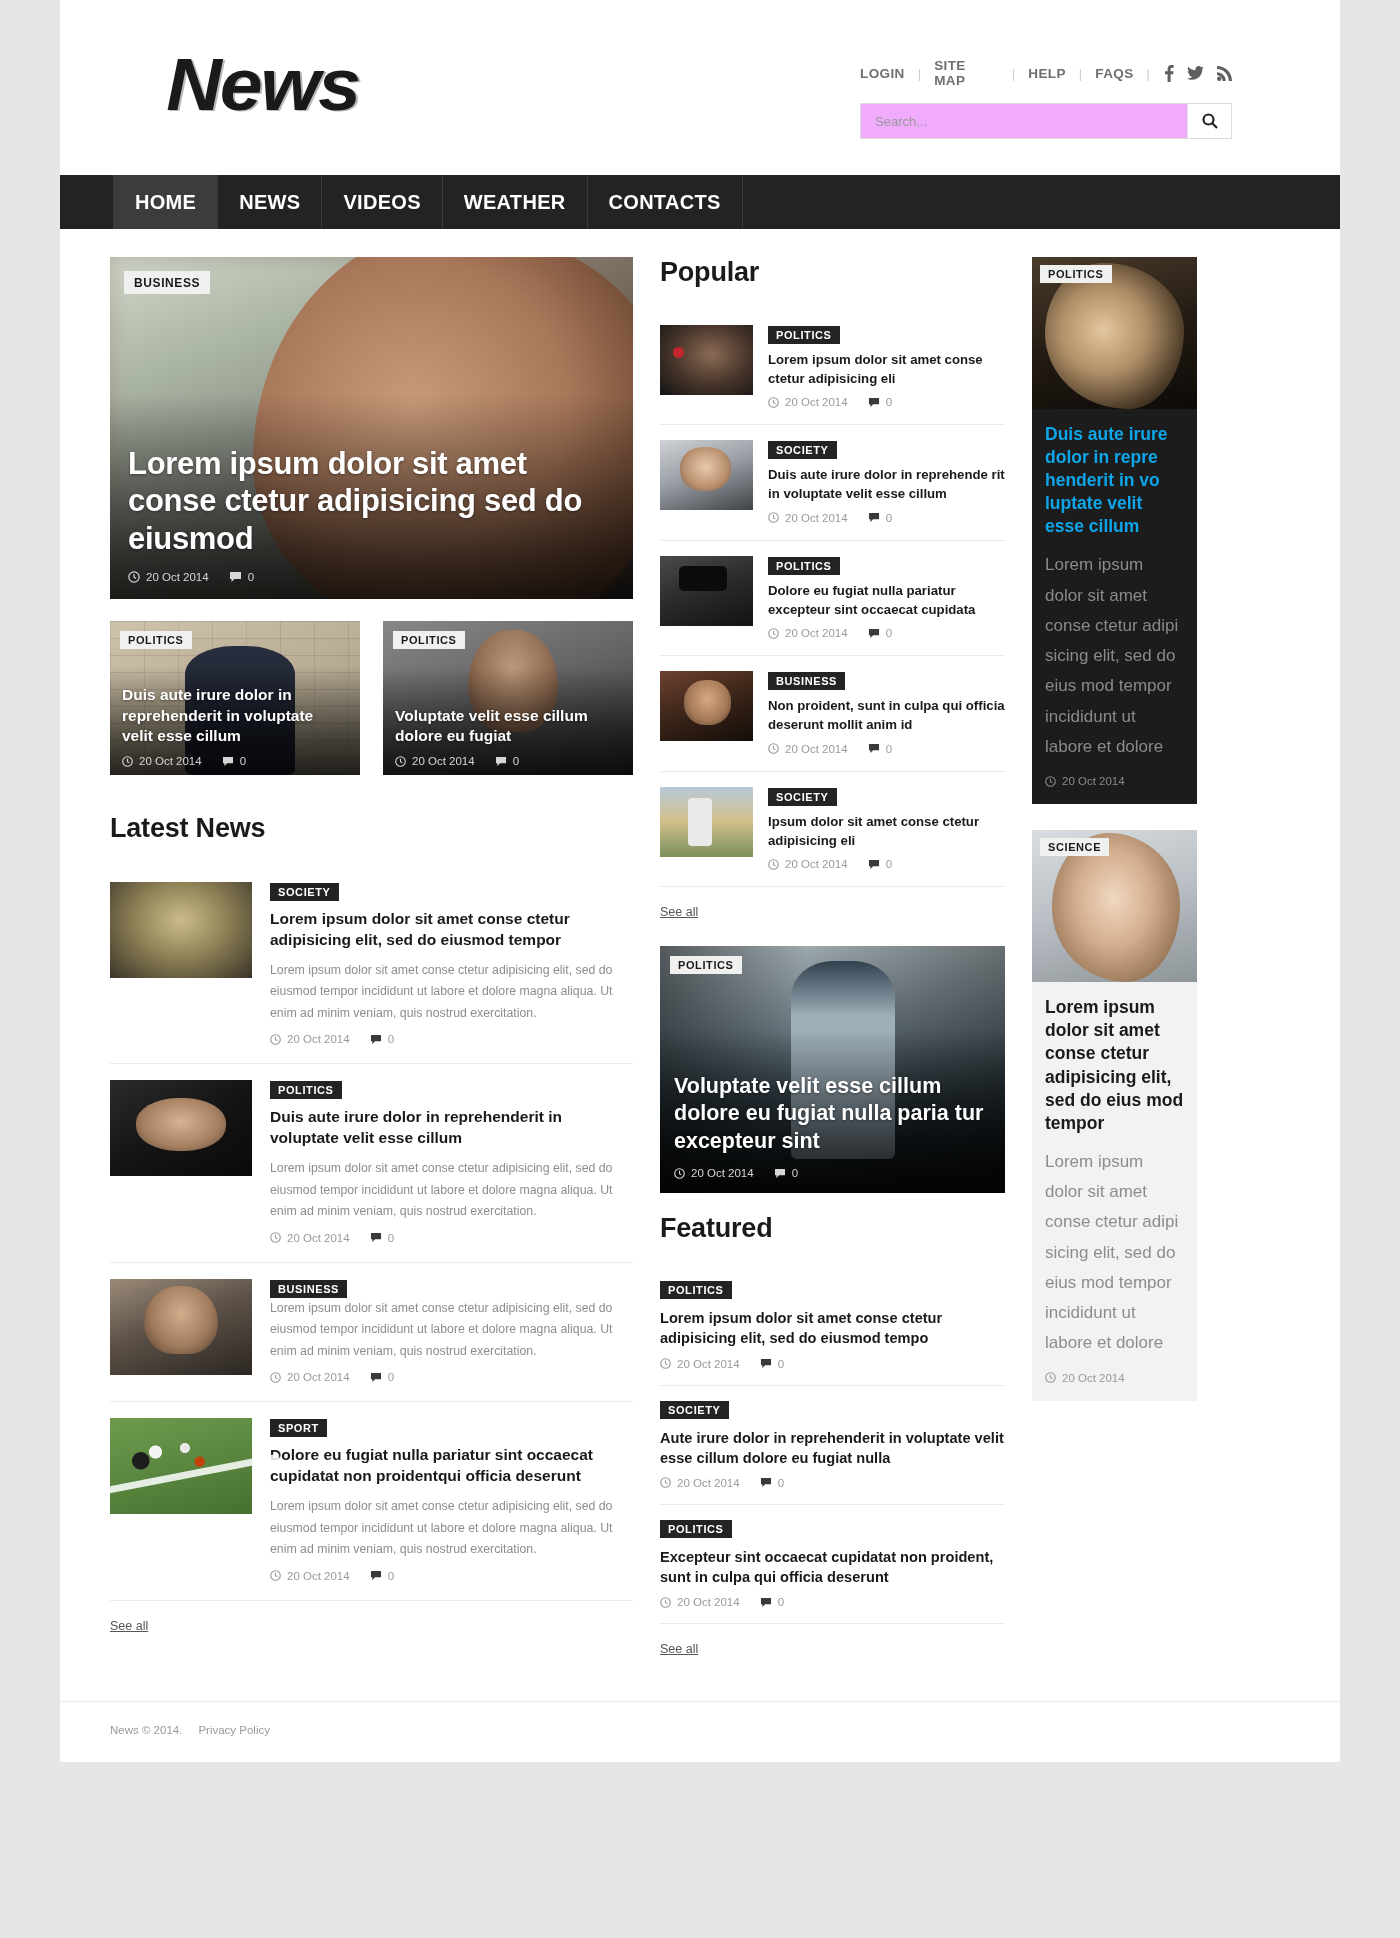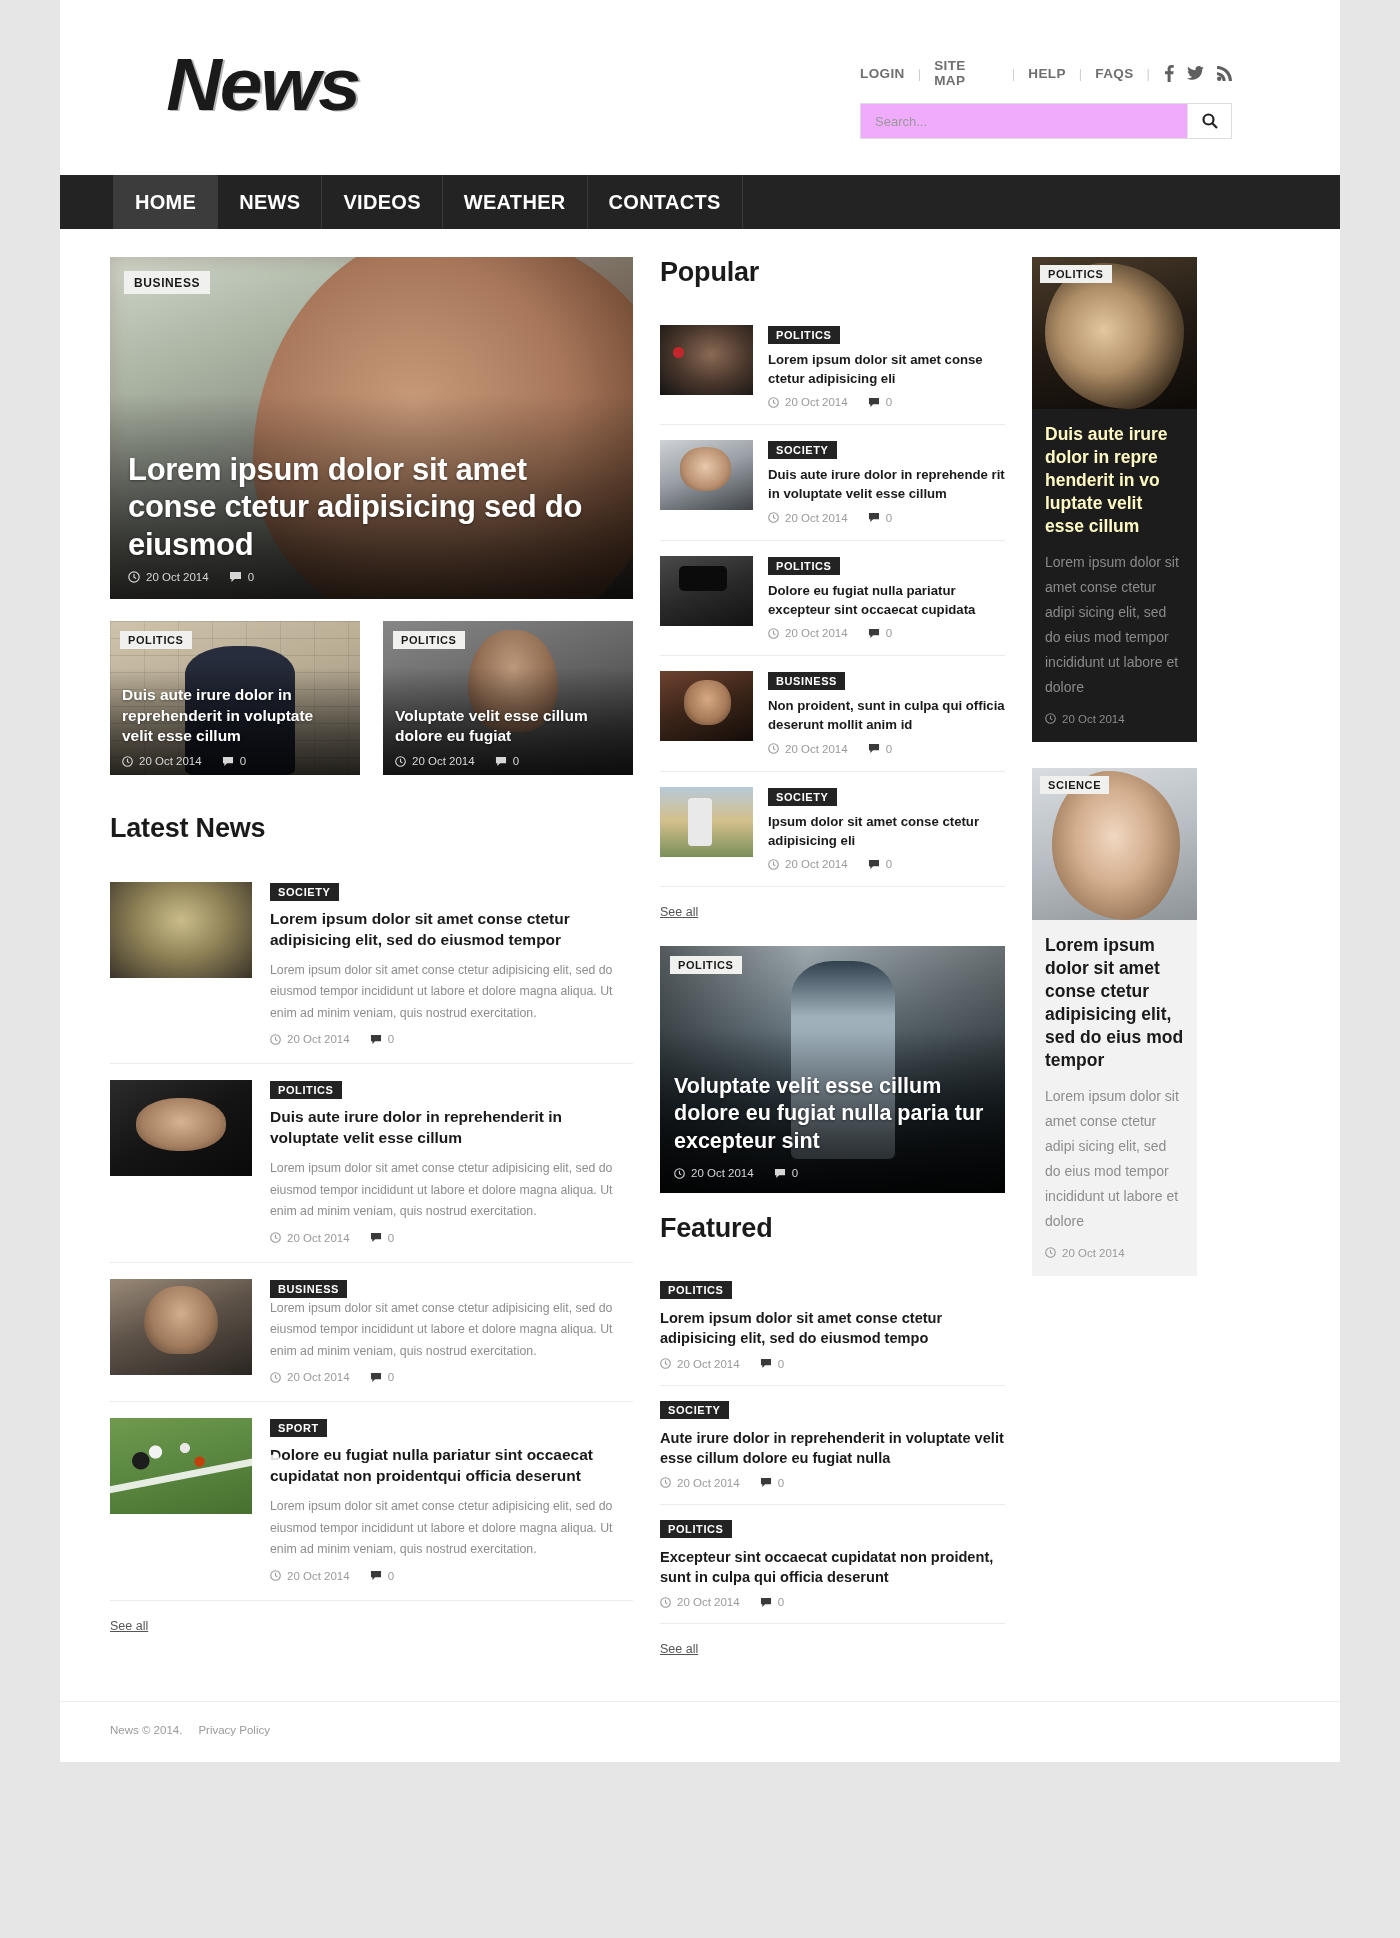--- a/index.html
+++ b/index.html
@@ -105,21 +105,21 @@
     filter: blur(10px);
   }
   .hero .shade {
     position: absolute; inset: 0;
     background: linear-gradient(to bottom, rgba(0,0,0,0) 40%, rgba(0,0,0,.62) 86%, rgba(0,0,0,.78) 100%);
   }
   .hero .badge { position: absolute; left: 14px; top: 14px; z-index: 3; font-size: 12px; padding: 6px 10px 5px; }
   .hero .cap { position: absolute; left: 18px; right: 30px; bottom: 16px; z-index: 3; }
   .hero h2 {
     color: #fff; font-size: 31px; font-weight: bold; line-height: 1.22;
-    letter-spacing: -.3px; margin-bottom: 7px;
+    letter-spacing: -.3px; margin-bottom: 13px;
     text-shadow: 0 1px 3px rgba(0,0,0,.4);
   }
 
   
   .duo { display: flex; gap: 23px; margin-top: 22px; }
   .card { position: relative; width: 250px; height: 154px; overflow: hidden; }
   .card .img { position: absolute; inset: 0; }
   .card .shade {
     position: absolute; inset: 0;
     background: linear-gradient(to bottom, rgba(0,0,0,.05) 30%, rgba(0,0,0,.55) 72%, rgba(0,0,0,.8) 100%);
@@ -251,32 +251,32 @@
     font-size: 14.6px; font-weight: bold; color: #1a1a1a;
     line-height: 1.38; margin: 9px 0 9px 0;
   }
 
   
   .side-card { margin-bottom: 26px; }
   .side-card .photo { position: relative; height: 152px; overflow: hidden; }
   .side-card .photo .badge { position: absolute; left: 8px; top: 8px; z-index: 3; }
   .side-card .text { padding: 14px 13px 17px 13px; }
   .side-card h3 { font-size: 17.5px; font-weight: bold; line-height: 1.32; margin-bottom: 12px; }
-  .side-card p { font-size: 14px; line-height: 1.78; margin-bottom: 13px; }
+  .side-card p { font-size: 17px; line-height: 1.78; margin-bottom: 13px; }
 
   .side-dark { background: #1c1c1c; }
   .side-dark .photo {
     background: linear-gradient(165deg,#4b3c2b 0%,#241c14 50%,#0d0a07 100%);
   }
   .side-dark .photo::after {
     content:''; position:absolute; left:8%; top:4%; width:84%; height:96%;
     background: radial-gradient(ellipse at 42% 46%, #e3c79f 0%, #b08f68 38%, #4a3a27 72%, #120d08 100%);
     border-radius: 42% 58% 40% 60% / 48% 46% 54% 52%;
   }
-  .side-dark h3 { color: #fef9c3; }
+  .side-dark h3 { color: #0ea5e9; }
   .side-dark p { color: #8a8a8a; }
   .side-dark .meta { color: #8a8a8a; }
 
   .side-light { background: #f2f2f2; }
   .side-light .photo {
     background: linear-gradient(165deg,#d9dde1 0%,#b9bfc4 48%,#8e9599 100%);
     text-align: right;
   }
   .side-light .photo::after {
     content:''; position:absolute; left:12%; top:2%; width:78%; height:98%;

